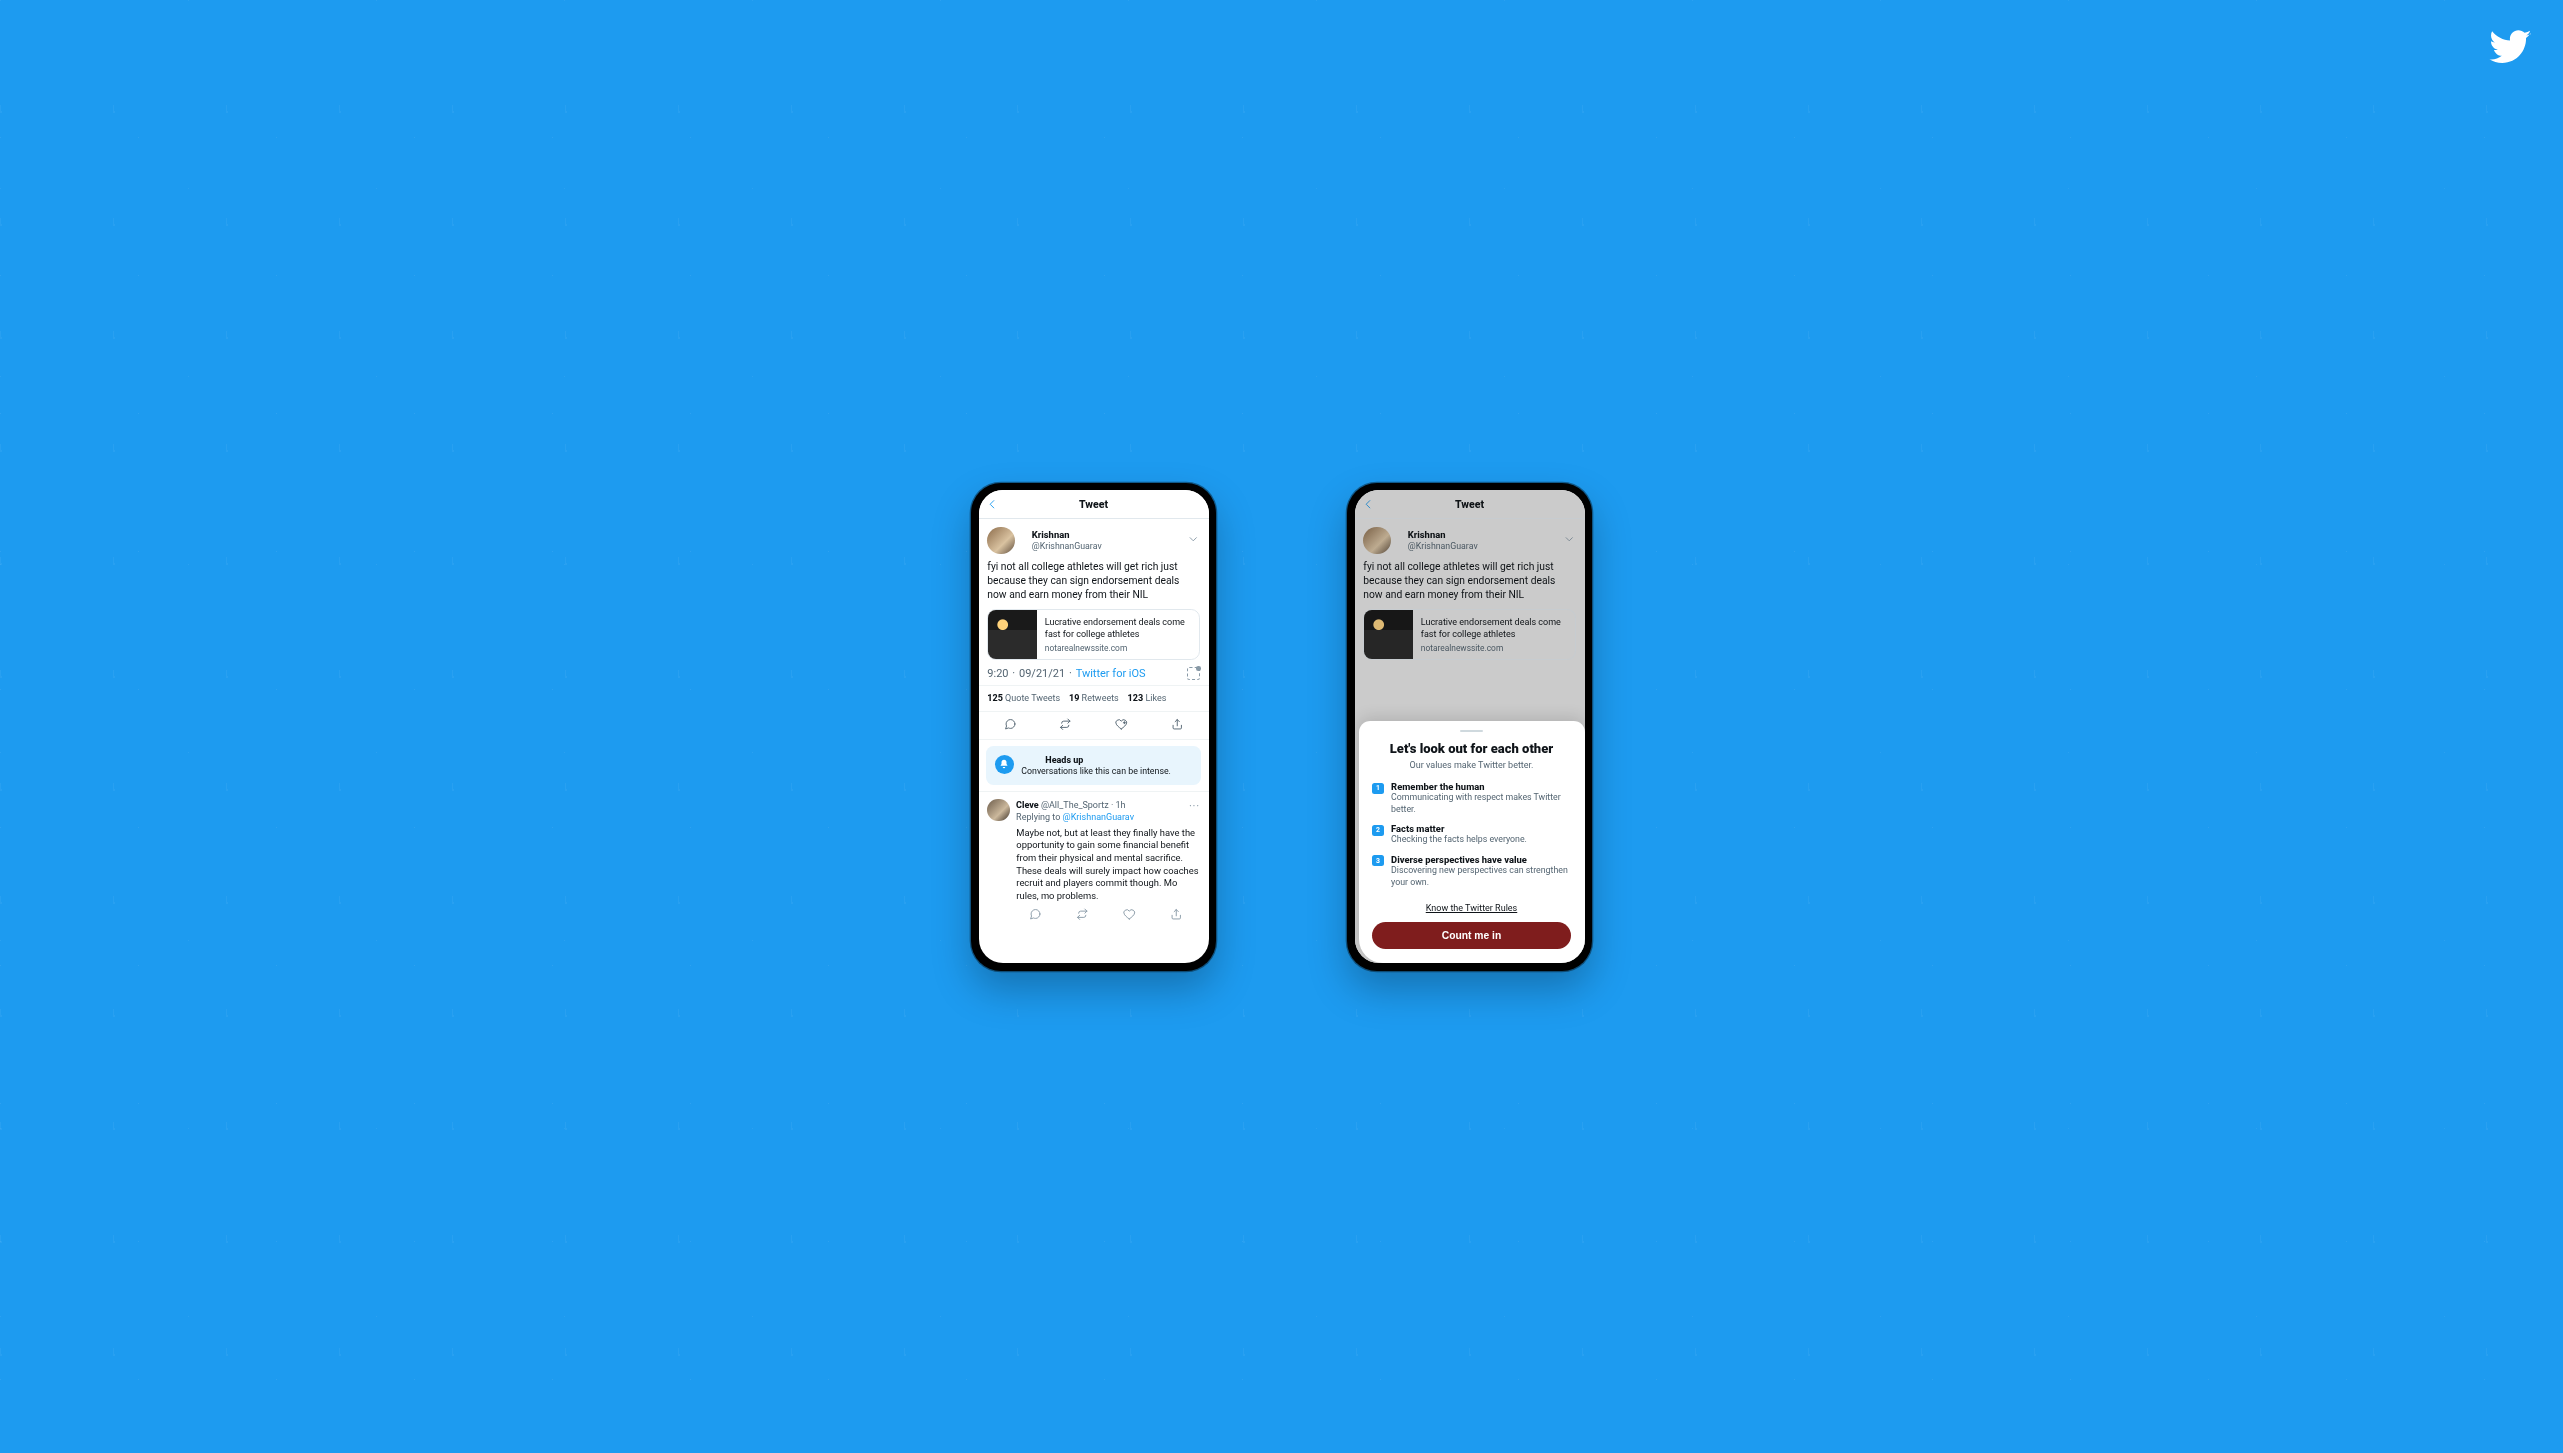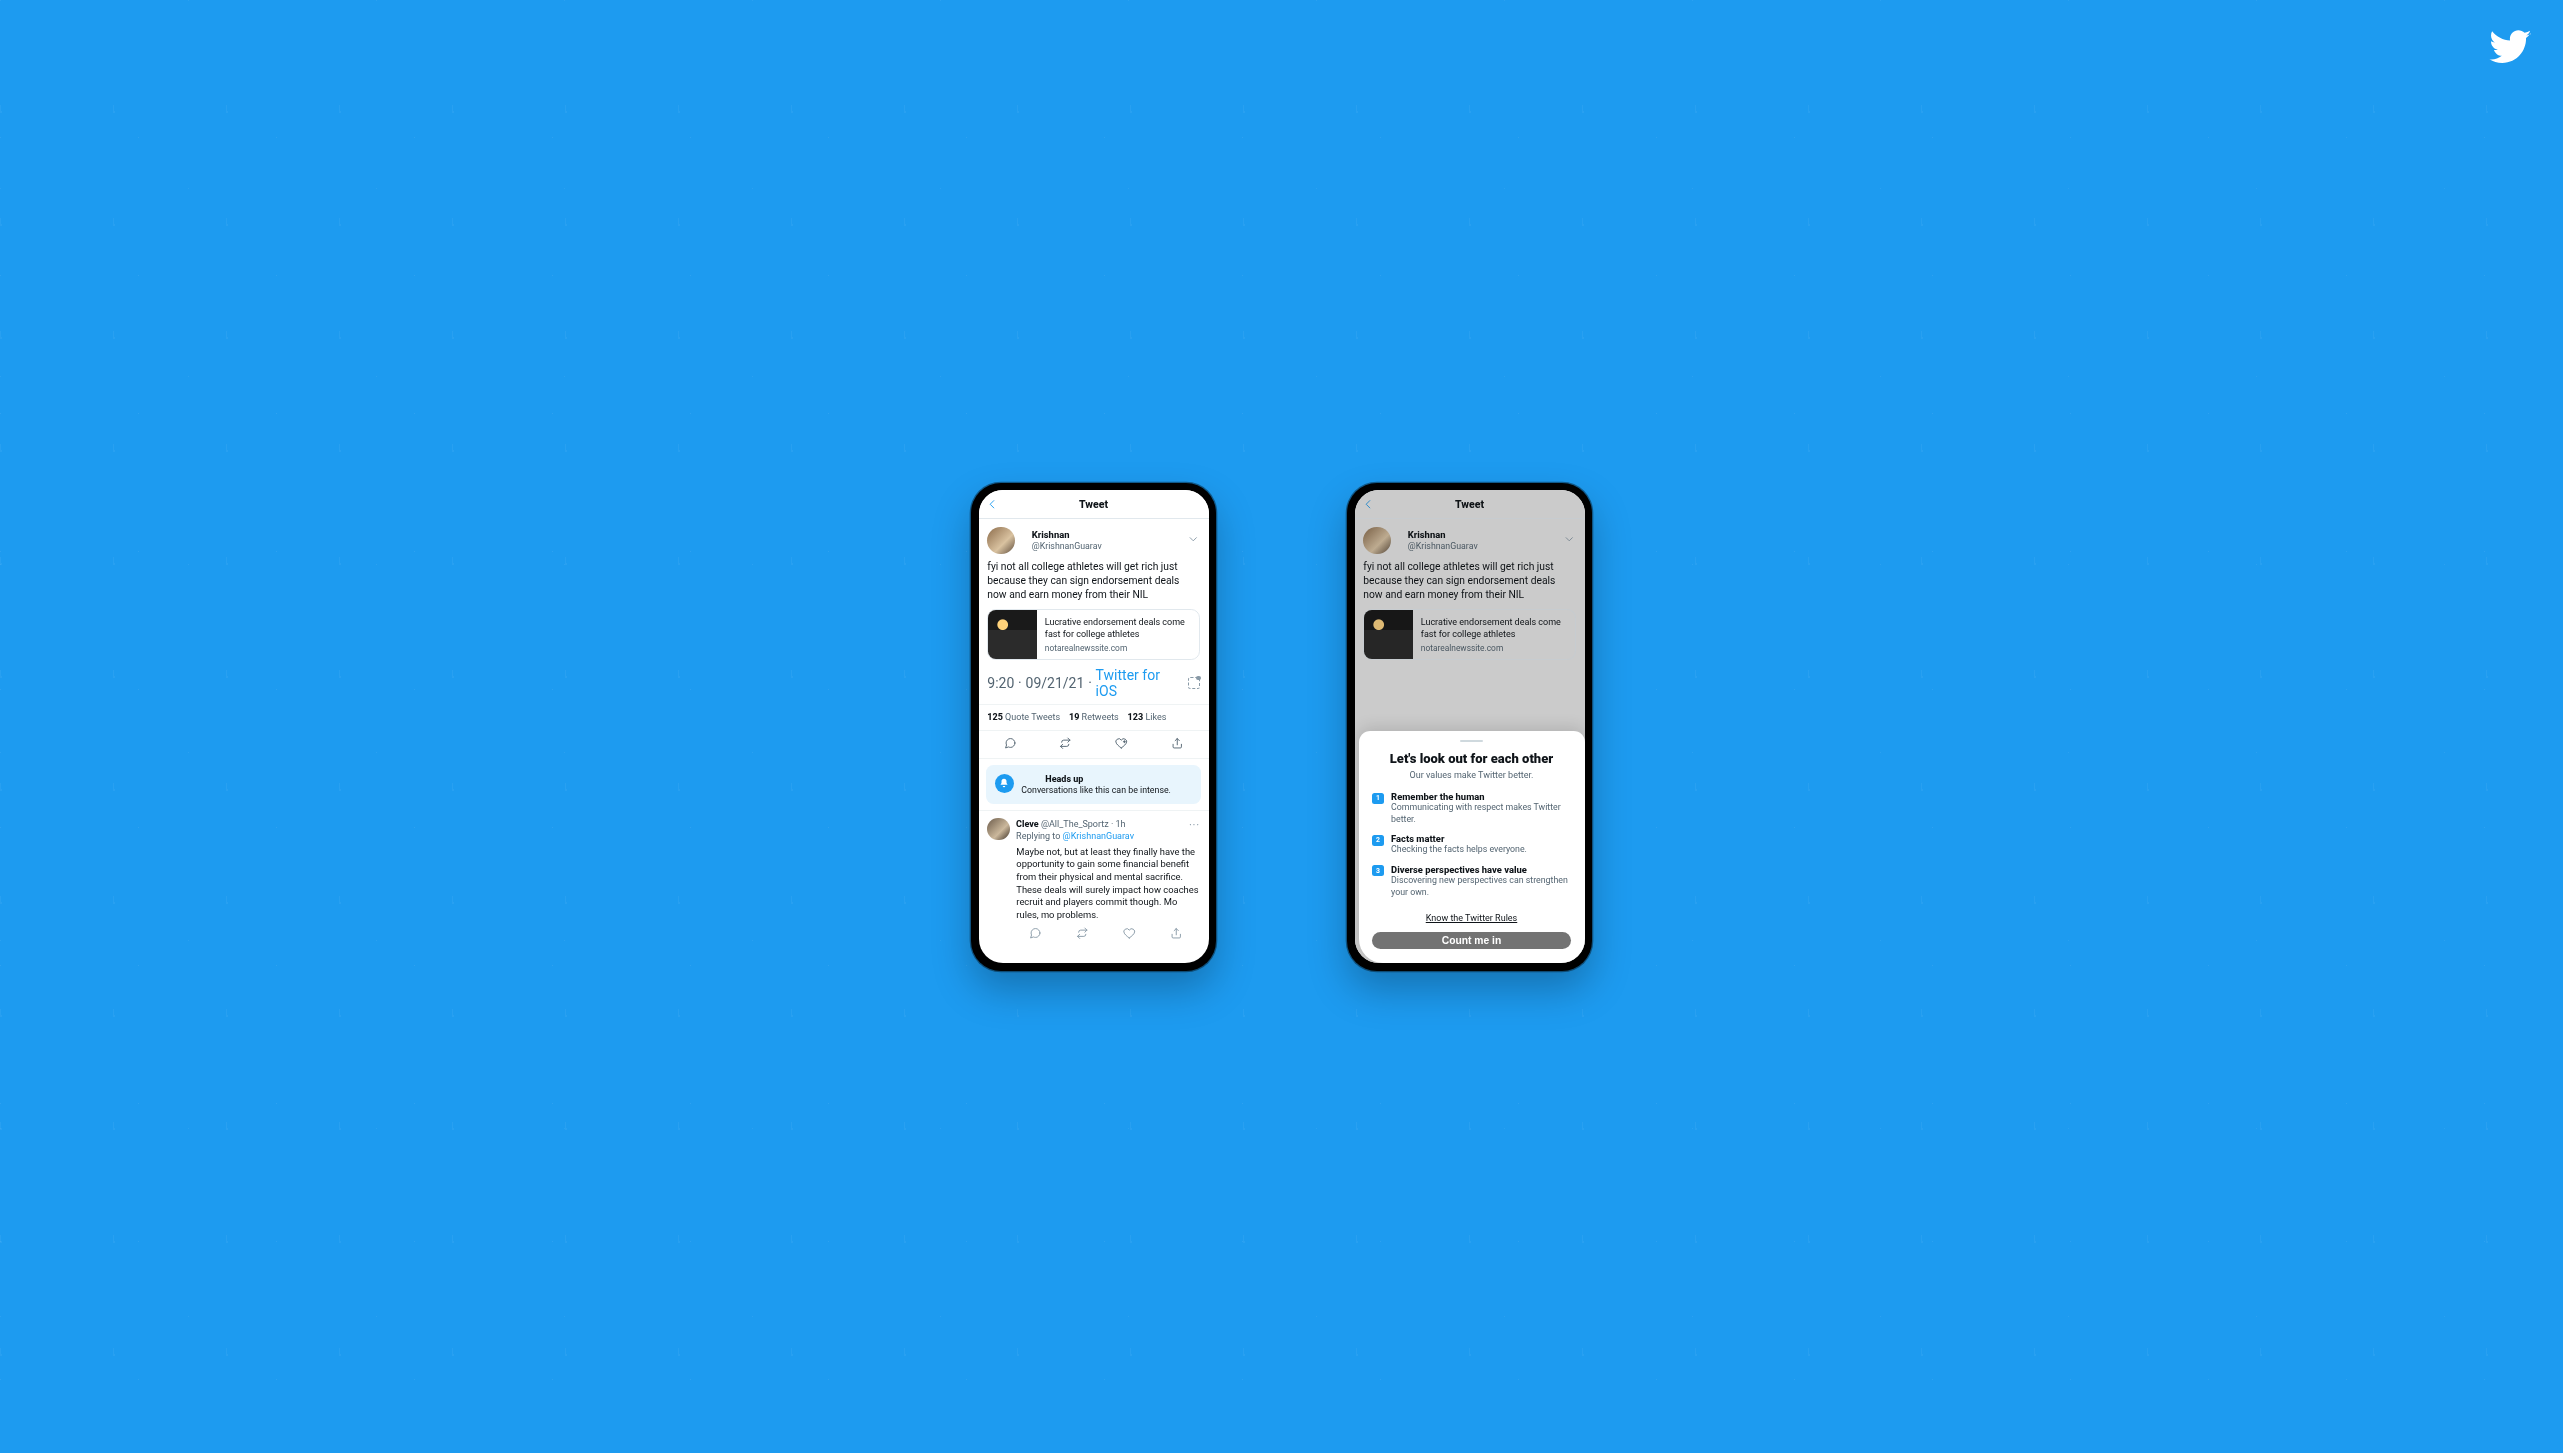--- a/index.html
+++ b/index.html
@@ -84,21 +84,21 @@
     display: flex; overflow: hidden; justify-content: flex-end;
   }
   .card .thumb {
     width: 49px; height: 49px; flex: none;
     background: radial-gradient(circle at 30% 30%, #ffd27a 0 10%, transparent 12%),
                 linear-gradient(180deg,#1a1a1a 0 40%, #2b2b2b 40% 100%);
   }
   .card .ctext { padding: 5px 7.5px; display: flex; flex-direction: column; justify-content: center; gap: 2.5px;}
   .card .ctitle { font-size: 9px; color: #0f1419; line-height: 1.3;}
   .card .cdomain { font-size: 8.4px; color: #536471; }
-  .meta { margin-top: 6.3px; color: #536471; font-size: 14px; display:flex; align-items:center; gap:3.8px;}
+  .meta { margin-top: 6.3px; color: #536471; font-size: 11px; display:flex; align-items:center; gap:3.8px;}
   .meta .src { color: #1d9bf0; }
   .meta .spacer { flex: 1; }
   .promo-icon { width:12.5px; height:12.5px; border:0.9px dashed #8899a6; border-radius:2.5px; position:relative;}
   .promo-icon::after{content:""; position:absolute; right:-1.9px; top:-1.9px; width:4.4px; height:4.4px; border-radius:50%; background:#8899a6;}
   .counts { padding: 7.5px 8.8px; border-bottom: 0.6px solid #eff3f4; color:#536471; font-size:9px; display:flex; gap:8.8px;}
   .counts b { color:#0f1419; font-weight:800; }
   .actions {
     display: flex; justify-content: space-around; align-items: center;
     padding: 6.3px 3.8px; border-bottom: 0.6px solid #eff3f4; color:#536471;
   }
@@ -132,22 +132,22 @@
   .grab { width:22.5px; height:2.5px; background:#cfd9de; border-radius:2.5px; margin:0 auto 8.8px;}
   .sheet h2 { text-align:center; font-size:13px; font-weight:900; color:#0f1419;}
   .sheet .sub { text-align:center; color:#536471; font-size:9px; margin:3.8px 0 11.3px;}
   .vrow { display:flex; gap:7.5px; margin:7.5px 0;}
   .num { width:11.3px; height:11.3px; border-radius:2.5px; background:#1d9bf0; color:#fff; font-size:6.9px; font-weight:700; display:flex; align-items:center; justify-content:center; flex:none; margin-top:1.3px;}
   .vt { font-weight:800; color:#0f1419; font-size:9.4px;}
   .vd { color:#536471; font-size:8.8px; line-height:1.35;}
   .rules { text-align:center; margin:13.8px 0 8.8px;}
   .rules a { color:#0f1419; font-size:9px; text-decoration:underline; font-weight:400;}
   .cta {
-    width:100%; height:17px; border:none; border-radius:19px;
-    background:#737373; color:#fff; font-size:10.3px; font-weight:800;text-align:center;
+    width:100%; height:27px; border:none; border-radius:19px;
+    background:#7f1d1d; color:#fff; font-size:10.3px; font-weight:800;text-align:center;
   }
   
   .corner-logo {
     position:absolute; right:30px; top:25px; color:#fff;
   }
   .corner-logo svg { width:44px; height:44px; }
   
   .stroke { fill:none; stroke:currentColor; stroke-width:1.8; stroke-linecap:round; stroke-linejoin:round;}
 </style>
 </head>

